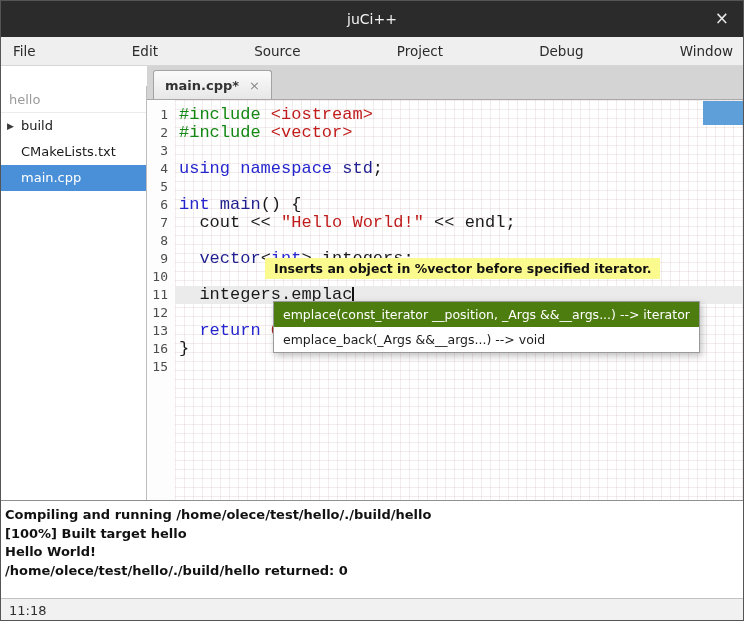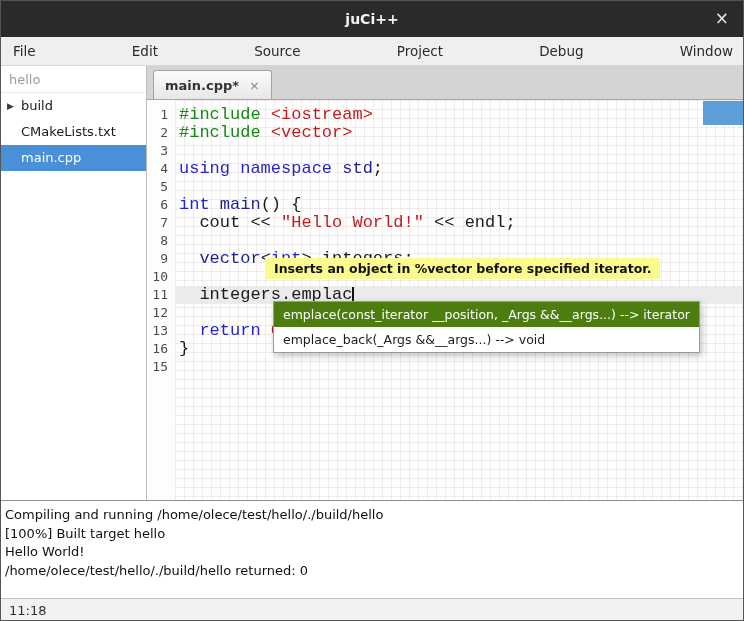--- a/index.html
+++ b/index.html
@@ -1,30 +1,30 @@
 <!DOCTYPE html>
 <html><head>
 <meta charset="utf-8">
 <style>
   * { margin:0; padding:0; box-sizing:border-box; }
   body { width:744px; height:621px; font-family:"DejaVu Sans","Liberation Sans",sans-serif; background:#fff; }
   .window { position:relative; width:744px; height:621px; overflow:hidden; background:#fff; border:1px solid #555; display:flex; flex-direction:column; }
 
   
   .titlebar { height:36px; background:#2b2b2b; position:relative; flex:0 0 36px; }
-  .titlebar .title { position:absolute; left:0; right:0; top:0; height:36px; line-height:36px; text-align:center; color:#f2f2f2; font-weight:bold; font-size:14px; }
+  .titlebar .title { position:absolute; left:0; right:0; top:0; height:36px; line-height:36px; text-align:center; color:#f2f2f2; font-weight:normal; font-size:14px; }
   .titlebar .close { position:absolute; right:14px; top:0; height:36px; line-height:34px; color:#e8e8e8; font-size:17px; cursor:default; }
 
   
   .menubar { height:29px; flex:0 0 29px; background:#efefef; border-bottom:1px solid #d6d6d6; display:flex; align-items:center; padding-left:2px;justify-content:space-between; }
   .menu-item { padding:0 10px; font-size:13.5px; color:#2a2a2a; line-height:28px; }
 
   
   .main { flex:0 0 434px; display:flex; height:434px; }
-  .sidebar { width:146px; flex:0 0 146px; background:#fff; border-right:1px solid #bdbdbd; font-size:13px; }
+  .sidebar { width:146px; flex:0 0 146px; background:#fff; border-right:1px solid #bdbdbd; font-size:13px;margin-top:20px; }
   .project-label { height:27px; line-height:27px; padding-left:8px; color:#9a9a9a; border-bottom:1px solid #ececec; }
   .tree-row { height:26px; line-height:26px; display:flex; align-items:center; color:#1a1a1a; cursor:default; }
   .tree-row .arrow { width:14px; margin-left:6px; font-size:9px; color:#3a3a3a; }
   .tree-row .indent { width:20px; }
   .tree-row.selected { background:#4a90d9; color:#fff; }
 
   .editor-col { flex:1; display:flex; flex-direction:column; min-width:0; }
 
   
   .tabbar { height:34px; flex:0 0 34px; background:#d4d4d4; border-bottom:1px solid #a8a8a8; display:flex; align-items:flex-end; padding-left:6px; }
@@ -53,21 +53,21 @@
 
   
   .autocomplete { position:absolute; left:126px; top:201px; background:#fff; border:1px solid #9a9a9a; box-shadow:2px 3px 7px rgba(0,0,0,0.25); }
   .ac-row { white-space:nowrap; padding:5px 9px; font-size:12.5px; color:#1c1c1c; }
   .ac-row.selected { background:#4d7c0f; color:#fff; }
 
   
   .scroll-thumb { position:absolute; right:0; top:1px; width:40px; height:24px; background:#5f9fd9; }
 
   
-  .output { flex:0 0 98px; border-top:1px solid #8f8f8f; background:#fff; padding:5px 4px 0 4px; }
+  .output { flex:0 0 98px; border-top:1px solid #8f8f8f; background:#fff; padding:5px 4px 0 4px;font-weight:bold; }
   .out-line { font-size:13px; line-height:18.5px; color:#111; white-space:pre; }
 
   
   .statusbar { flex:0 0 24px; border-top:1px solid #c2c2c2; background:#f1f1f1; display:flex; align-items:center; padding-left:8px; font-size:13px; color:#2f2f2f; }
 </style>
 </head>
 <body>
 
 <div class="window">
 

